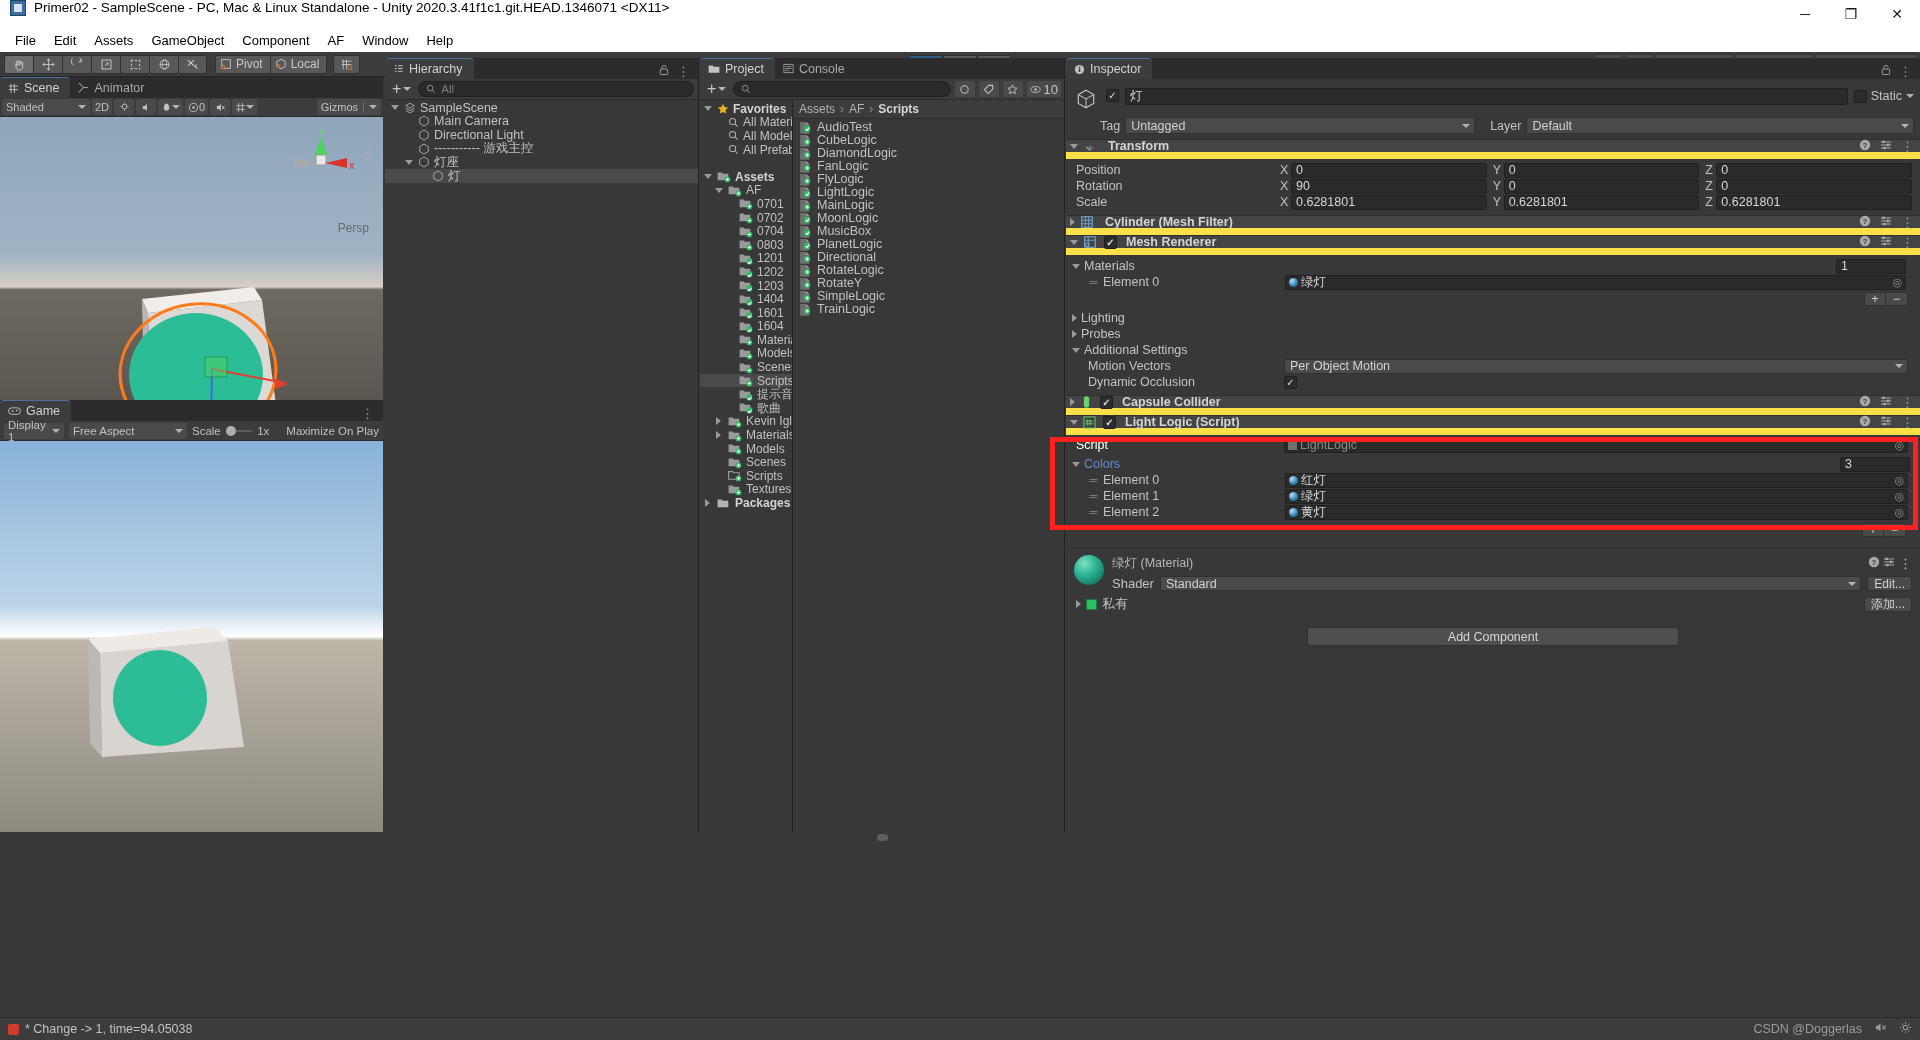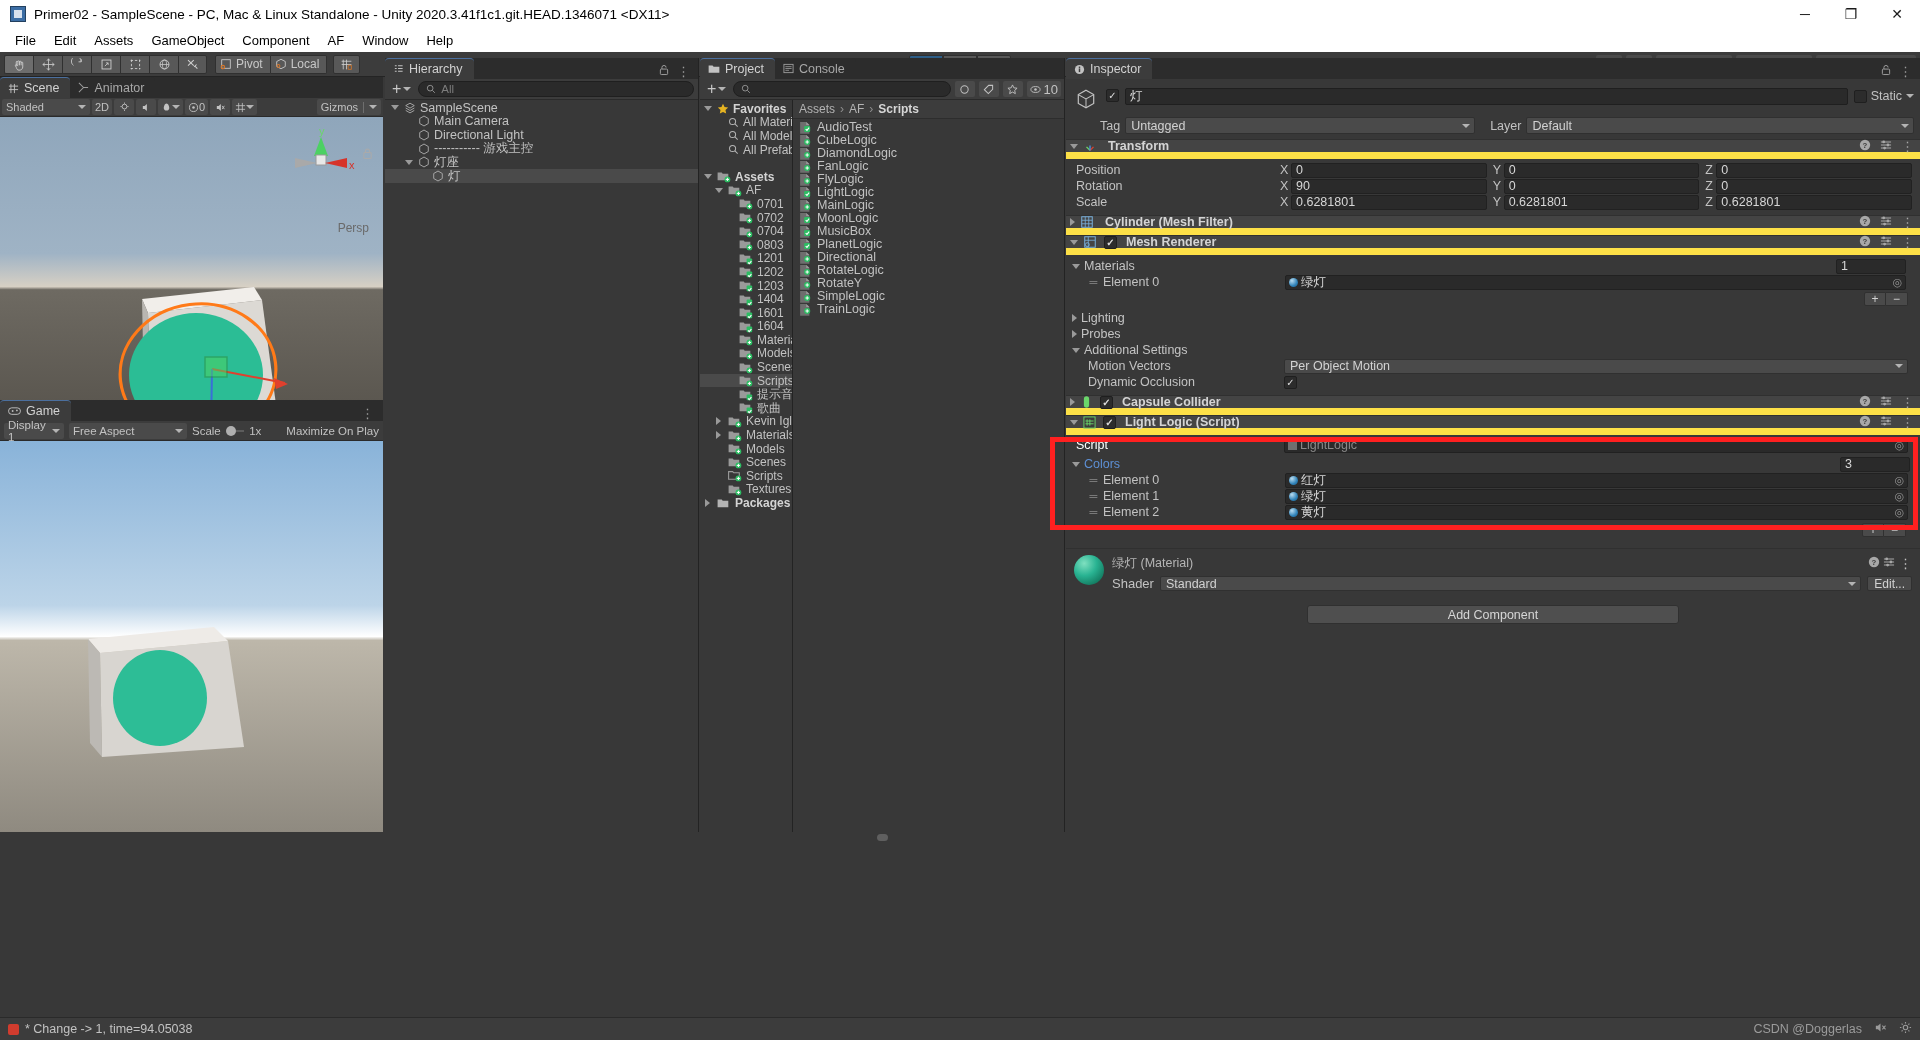--- a/index.html
+++ b/index.html
@@ -9,21 +9,21 @@
     font-family: "Liberation Sans", sans-serif;
     font-size: 13px;
     color: #c4c4c4;
     overflow: hidden;
     -webkit-font-smoothing: antialiased;
   }
   .app { position: relative; width: 1920px; height: 1040px; }
 
   
   .titlebar {
-    height: 28px; background: #ffffff; color: #000; display: flex; align-items: center;
+    height: 28px; background: #ffffff; color: #000; display: flex; 
     padding-left: 10px; font-size: 13.5px;
   }
   .titlebar .tb-icon {
     width: 16px; height: 16px; margin-right: 8px; background: #3c6ea5;
     border: 1px solid #23405f; position: relative;
   }
   .titlebar .tb-icon::after {
     content: ""; position: absolute; left: 3px; top: 3px; right: 3px; bottom: 3px;
     background: #d8e2ee;
   }
@@ -503,21 +503,21 @@
       <div class="sc-drop" style="min-width:118px">
         <span>Free Aspect</span>
         <span class="caret" style="margin-left:auto"></span>
       </div>
       <span class="lbl">Scale</span>
       <div style="display:flex;align-items:center;width:48px">
         <div style="width:10px;height:10px;border-radius:50%;background:#b0b0b0"></div>
         <div style="flex:1;height:2px;background:#5c5c5c"></div>
       </div>
       <span class="lbl">1x</span>
-      <span class="lbl" style="margin-left:20px">Maximize On Play</span>
+      <span class="lbl" style="margin-left:12px">Maximize On Play</span>
     </div>
     <div class="game-viewport">
       <svg width="383" height="391" style="position:absolute;left:0;top:0">
         <polygon points="100,212 228,200 244,306 102,316" fill="#d8d5d0"></polygon>
         <polygon points="100,212 228,200 214,186 88,198" fill="#eeebe7"></polygon>
         <polygon points="88,198 100,212 102,316 90,302" fill="#bcb9b4"></polygon>
         <ellipse cx="160" cy="257" rx="47" ry="48" fill="#2dbd96"></ellipse>
       </svg>
     </div>
   </div>
@@ -1523,20 +1523,26 @@
           <div style="display:flex;align-items:center;gap:6px;margin-top:4px">
             <span class="lbl">Shader</span>
             <div class="dropdown" style="flex:1;height:15px">
               <span>Standard</span>
               <span class="caret"></span>
             </div>
             <div class="smallbtn">Edit...</div>
           </div>
         </div>
       </div>
+      <div style="display:flex;align-items:center;padding:4px 8px 0 8px;gap:5px">
+        <span class="arrow-r" style="margin-left:2px"></span>
+        <span style="width:11px;height:11px;background:#2dbd63;border:1px solid #1b7a40;display:inline-block"></span>
+        <span class="lbl">私有</span>
+        <div class="smallbtn" style="margin-left:auto">添加...</div>
+      </div>
 
       <div class="addcomp">Add Component</div>
     </div>
   </div>
 
   <div class="redbox"></div>
 
   <div class="statusbar">
     <span class="err-dot"></span>
     <span>* Change -&gt; 1, time=94.05038</span>

